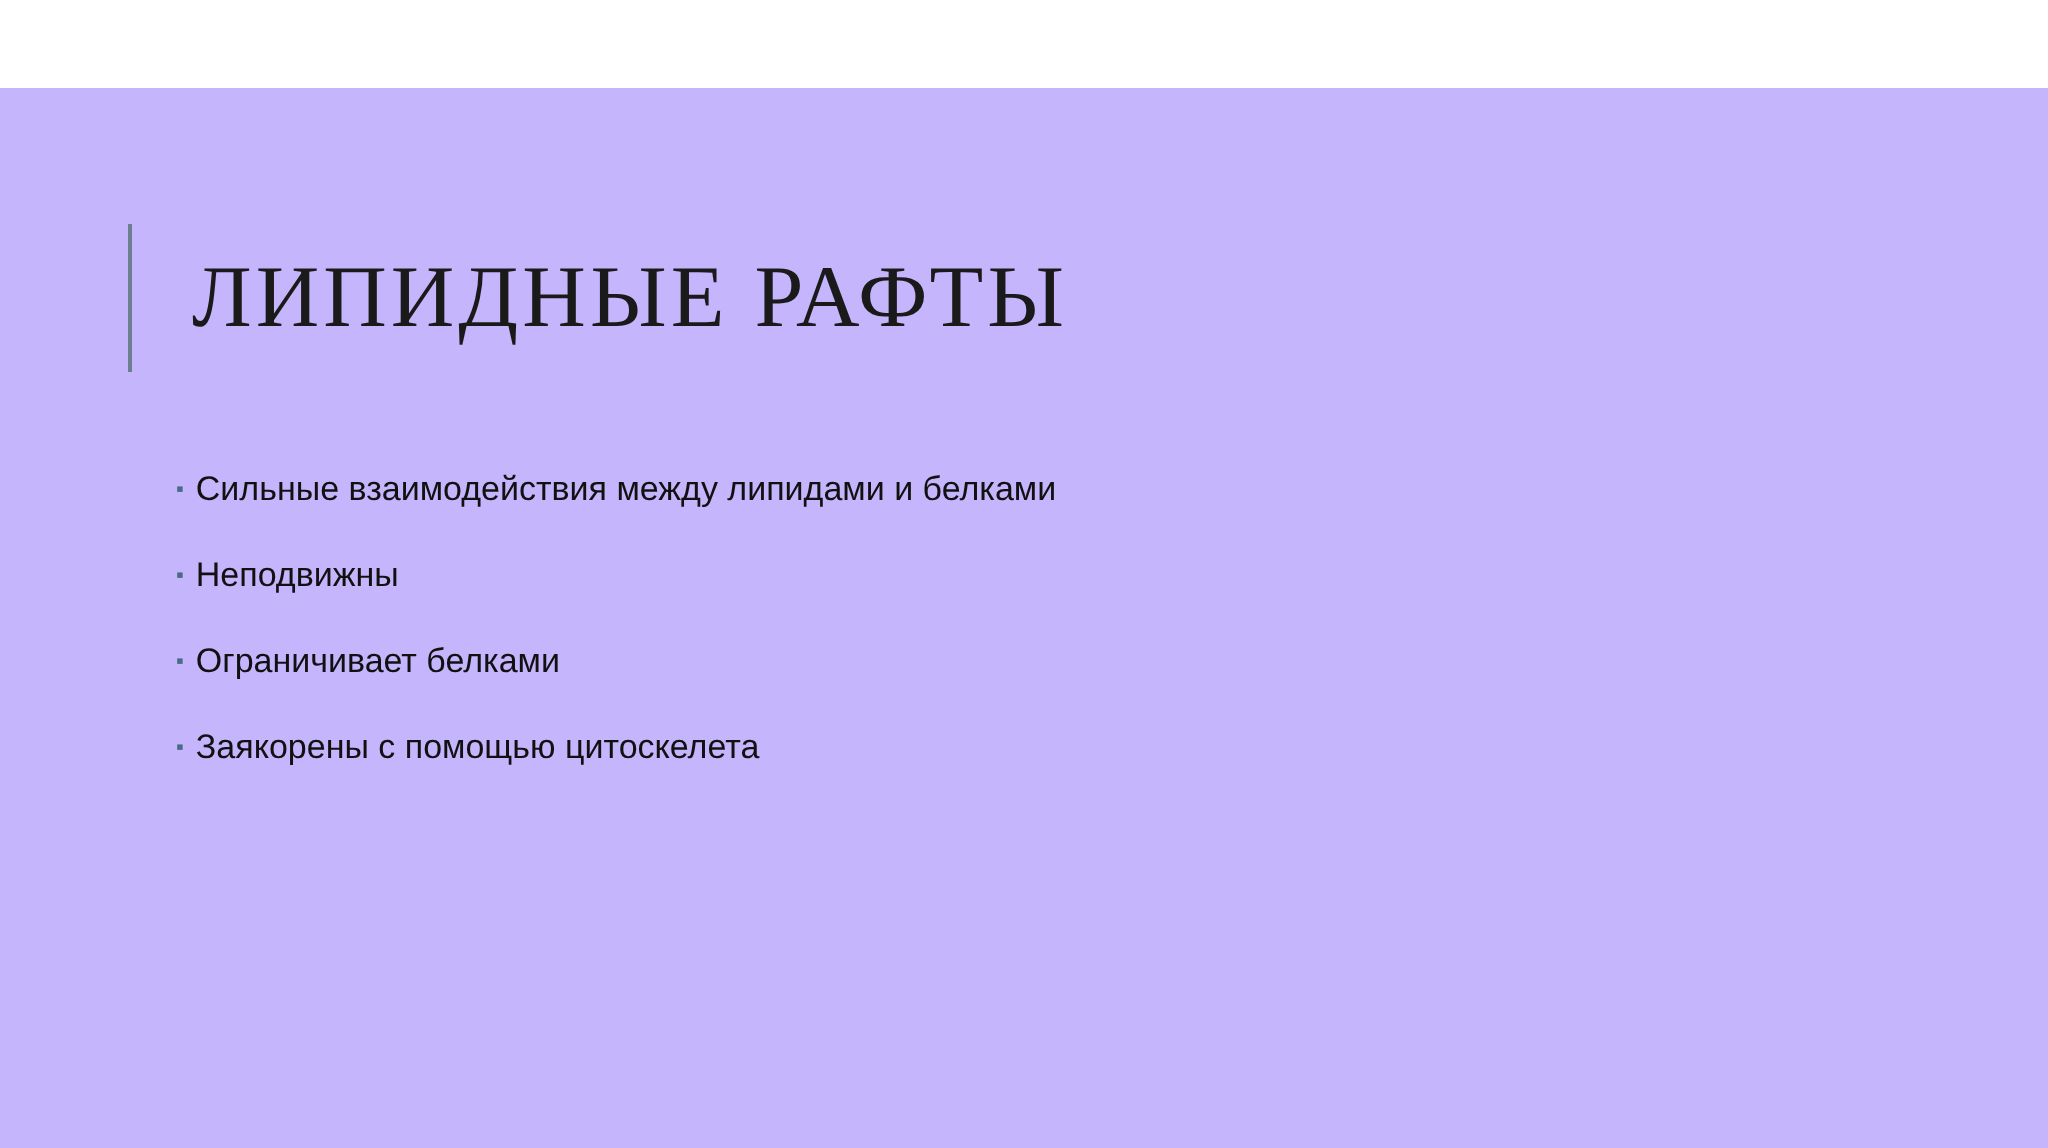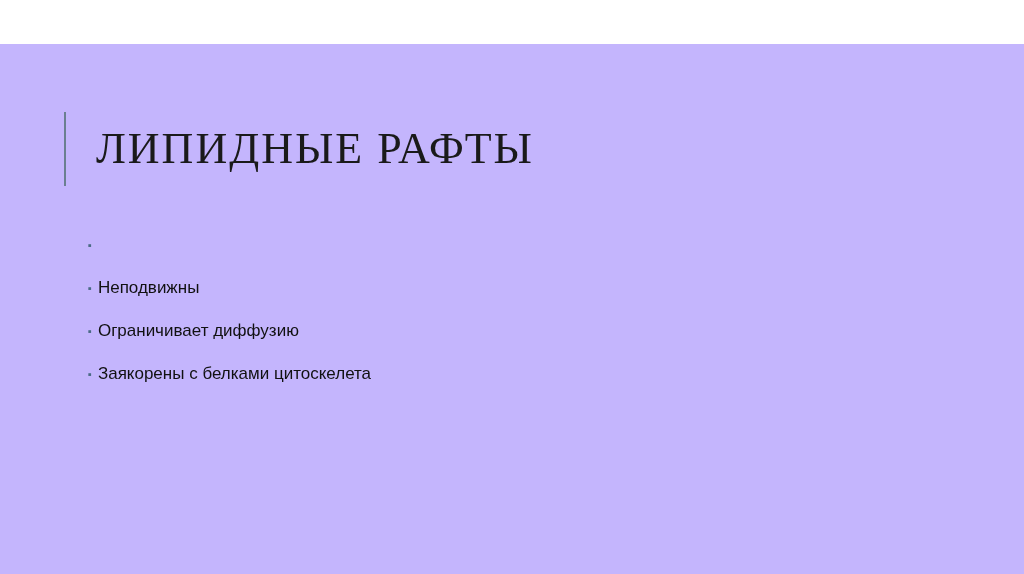--- a/index.html
+++ b/index.html
@@ -81,34 +81,35 @@
 
   <div class="title-block">
     <div class="title-rule"></div>
     <div class="slide-title">ЛИПИДНЫЕ РАФТЫ</div>
   </div>
 
   <div class="bullet-list">
 
     <div class="bullet-item">
       <span class="bullet-marker">▪</span>
+      <span class="bullet-text">Сильные взаимодействия между липидами и белками</span>
     </div>
 
     <div class="bullet-item">
       <span class="bullet-marker">▪</span>
       <span class="bullet-text">Неподвижны</span>
     </div>
 
     <div class="bullet-item">
       <span class="bullet-marker">▪</span>
-      <span class="bullet-text">Ограничивает диффузию</span>
+      <span class="bullet-text">Ограничивает белками</span>
     </div>
 
     <div class="bullet-item">
       <span class="bullet-marker">▪</span>
-      <span class="bullet-text">Заякорены с белками цитоскелета</span>
+      <span class="bullet-text">Заякорены с помощью цитоскелета</span>
     </div>
 
   </div>
 
   <div class="page-number">10</div>
 
 </div>
 
 </body></html>

